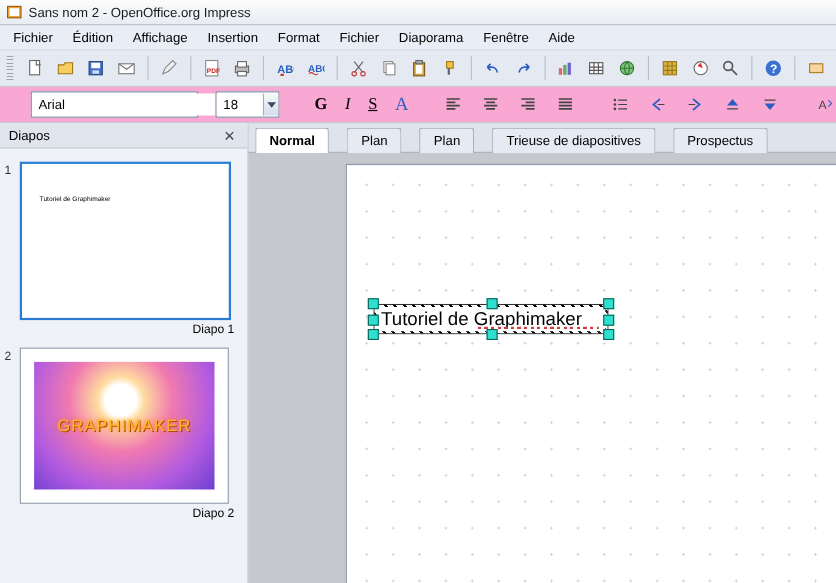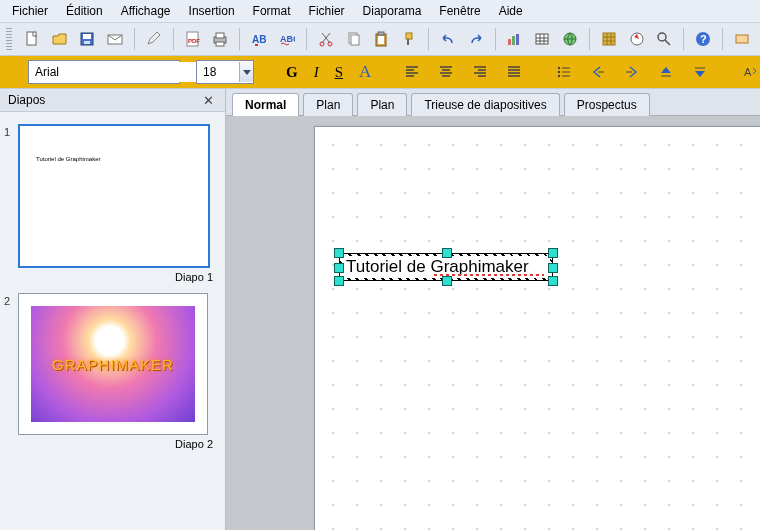--- a/index.html
+++ b/index.html
@@ -6,21 +6,21 @@
 .window{width:760px;height:530px;display:flex;flex-direction:column;background:#e6eaf0}
 .titlebar{height:22px;background:linear-gradient(#fcfcfc,#e7ecf3);display:flex;align-items:center;padding:0 6px;border-bottom:1px solid #b7babd}
 .titlebar .app-icon{width:14px;height:14px;margin-right:6px}
 .titlebar .title{font-size:12px;color:#1a1a1a}
 .menubar{height:22px;background:#e9eef6;display:flex;align-items:center;padding:0 4px;gap:2px;border-bottom:1px solid #cdd3dc}
 .menubar .mitem{padding:2px 8px;cursor:default}
 .toolbar{height:32px;background:#e5e9f2;border-bottom:1px solid #c5cad3;display:flex;align-items:center;padding:0 6px;gap:4px}
 .toolbar .sep{width:1px;height:22px;background:#b9bfc9;margin:0 3px}
 .tb-btn{width:22px;height:22px;border:1px solid transparent;border-radius:2px;display:flex;align-items:center;justify-content:center;cursor:default}
 .tb-btn svg{display:block}
-.format-bar{height:32px;background:#eab308;border-bottom:1px solid #c5cad3;display:flex;align-items:center;padding:0 8px;gap:16px}
+.format-bar{height:32px;background:#f9a8d4;border-bottom:1px solid #c5cad3;display:flex;align-items:center;padding:0 8px;gap:16px}
 .combo{display:flex;align-items:center;border:1px solid #7a8aa3;background:#fff;height:22px}
 .combo input{border:none;outline:none;font-size:12px;padding:0 6px;height:20px}
 .combo .dd{width:16px;height:20px;background:linear-gradient(#f6f8fb,#d7deea);border-left:1px solid #a3afc2;display:flex;align-items:center;justify-content:center}
 .txtbtn{width:20px;height:20px;display:flex;align-items:center;justify-content:center;font-family:"Times New Roman",serif;font-size:15px;cursor:default}
 .txtbtn.bold{font-weight:bold}
 .txtbtn.ital{font-style:italic}
 .txtbtn.under{text-decoration:underline}
 .body{flex:1;display:flex;min-height:0}
 .panel{width:225px;background:#eef1f6;border-right:1px solid #b9bfc9;display:flex;flex-direction:column}
 .panel-head{height:22px;background:#dfe4ed;border-bottom:1px solid #c5cad3;display:flex;align-items:center;justify-content:space-between;padding:0 8px;font-weight:normal}
@@ -30,21 +30,21 @@
 .thumb-row{display:flex;align-items:flex-start}
 .tnum{width:10px;font-size:11px;color:#333;padding-top:2px}
 .thumb{width:188px;height:140px;background:#fff;border:1px solid #8f99a8;margin-left:4px;position:relative;box-shadow:0 0 0 1px #fff inset}
 .thumb.selected{border:2px solid #2a7bd6}
 .thumb-label{text-align:right;font-size:11px;margin:3px 8px 10px 0}
 .thumb .tiny-text{position:absolute;top:30px;left:16px;font-size:6px;color:#000}
 .thumb .sun{position:absolute;inset:12px;background:radial-gradient(circle at 48% 30%,#fff 0 12%,#ffdca0 18%,#f079b0 40%,#b25be0 70%,#6d3fd0 100%);overflow:hidden}
 .thumb .sun .gm{position:absolute;top:50%;left:50%;transform:translate(-50%,-50%);font-family:Liberation Sans, sans-serif;font-size:15px;letter-spacing:1px;color:#ffb62f;text-shadow:0 0 4px #ff7d00,1px 1px 0 #9a4000}
 .main{flex:1;background:#c5c8cc;display:flex;flex-direction:column;min-width:0}
 .viewtabs{height:26px;background:#dfe4ec;display:flex;align-items:flex-end;padding:0 6px;border-bottom:1px solid #a7afbc}
-.vtab{padding:4px 12px;background:#e6eaf2;border:1px solid #a7afbc;border-bottom:none;border-radius:3px 3px 0 0;margin-right:4px;font-size:12px;cursor:default;position:relative;top:1px}
+.vtab{padding:4px 12px;background:#e6eaf2;border:1px solid #a7afbc;border-bottom:none;border-radius:3px 3px 0 0;margin-right:16px;font-size:12px;cursor:default;position:relative;top:1px}
 .vtab.active{background:#fff;font-weight:bold}
 .canvas-wrap{flex:1;overflow:auto;position:relative}
 .slide{position:absolute;left:88px;top:10px;width:640px;height:470px;background:#fff;border:1px solid #8f99a8;box-shadow:2px 2px 4px rgba(0,0,0,.25);
 background-image:radial-gradient(circle,#cfd4db 1px,transparent 1px);background-size:24px 24px;background-position:6px 6px}
 .textframe{position:absolute;left:24px;top:126px;width:214px;height:28px}
 .frame-border{position:absolute;inset:0;border:1px solid #000;
 background:repeating-linear-gradient(45deg,#000 0 2px,#fff 2px 6px);-webkit-mask:linear-gradient(#000 0 0) content-box,linear-gradient(#000 0 0);mask:linear-gradient(#000 0 0) content-box,linear-gradient(#000 0 0);-webkit-mask-composite:xor;mask-composite:exclude;padding:3px}
 .textframe .txt{position:absolute;inset:3px;background:#fff;display:flex;align-items:center;padding:0 4px;font-family:Arial,sans-serif;font-size:17px}
 .handle{position:absolute;width:8px;height:8px;background:#2fe0d0;border:1px solid #0d6359}
 .h-nw{left:-5px;top:-5px}.h-n{left:50%;top:-5px;margin-left:-4px}.h-ne{right:-5px;top:-5px}
@@ -52,20 +52,27 @@
 .h-sw{left:-5px;bottom:-5px}.h-s{left:50%;bottom:-5px;margin-left:-4px}.h-se{right:-5px;bottom:-5px}
 .spellline{position:absolute;left:92px;right:6px;bottom:2px;height:2px;background:repeating-linear-gradient(90deg,#d93a3a 0 3px,transparent 3px 6px)}
 .chevron{width:0;height:0;border-left:4px solid transparent;border-right:4px solid transparent;border-top:5px solid #3a4a66}
 .grip{width:6px;height:22px;background:repeating-linear-gradient(#9aa3b4 0 1px,transparent 1px 3px);margin-right:4px}
 </style>
 </head>
 <body>
 
 <div class="window">
 
+  <div class="titlebar">
+    <svg class="app-icon" viewBox="0 0 16 16">
+        <rect x="1" y="2" width="14" height="12" fill="#f0a030" stroke="#845210"></rect>
+        <rect x="3" y="4" width="10" height="8" fill="#fff"></rect>
+      </svg>
+    <span class="title">Sans nom 2 - OpenOffice.org Impress</span>
+  </div>
 
   <div class="menubar">
     <span class="mitem">Fichier</span>
     <span class="mitem">Édition</span>
     <span class="mitem">Affichage</span>
     <span class="mitem">Insertion</span>
     <span class="mitem">Format</span>
     <span class="mitem">Fichier</span>
     <span class="mitem">Diaporama</span>
     <span class="mitem">Fenêtre</span>

